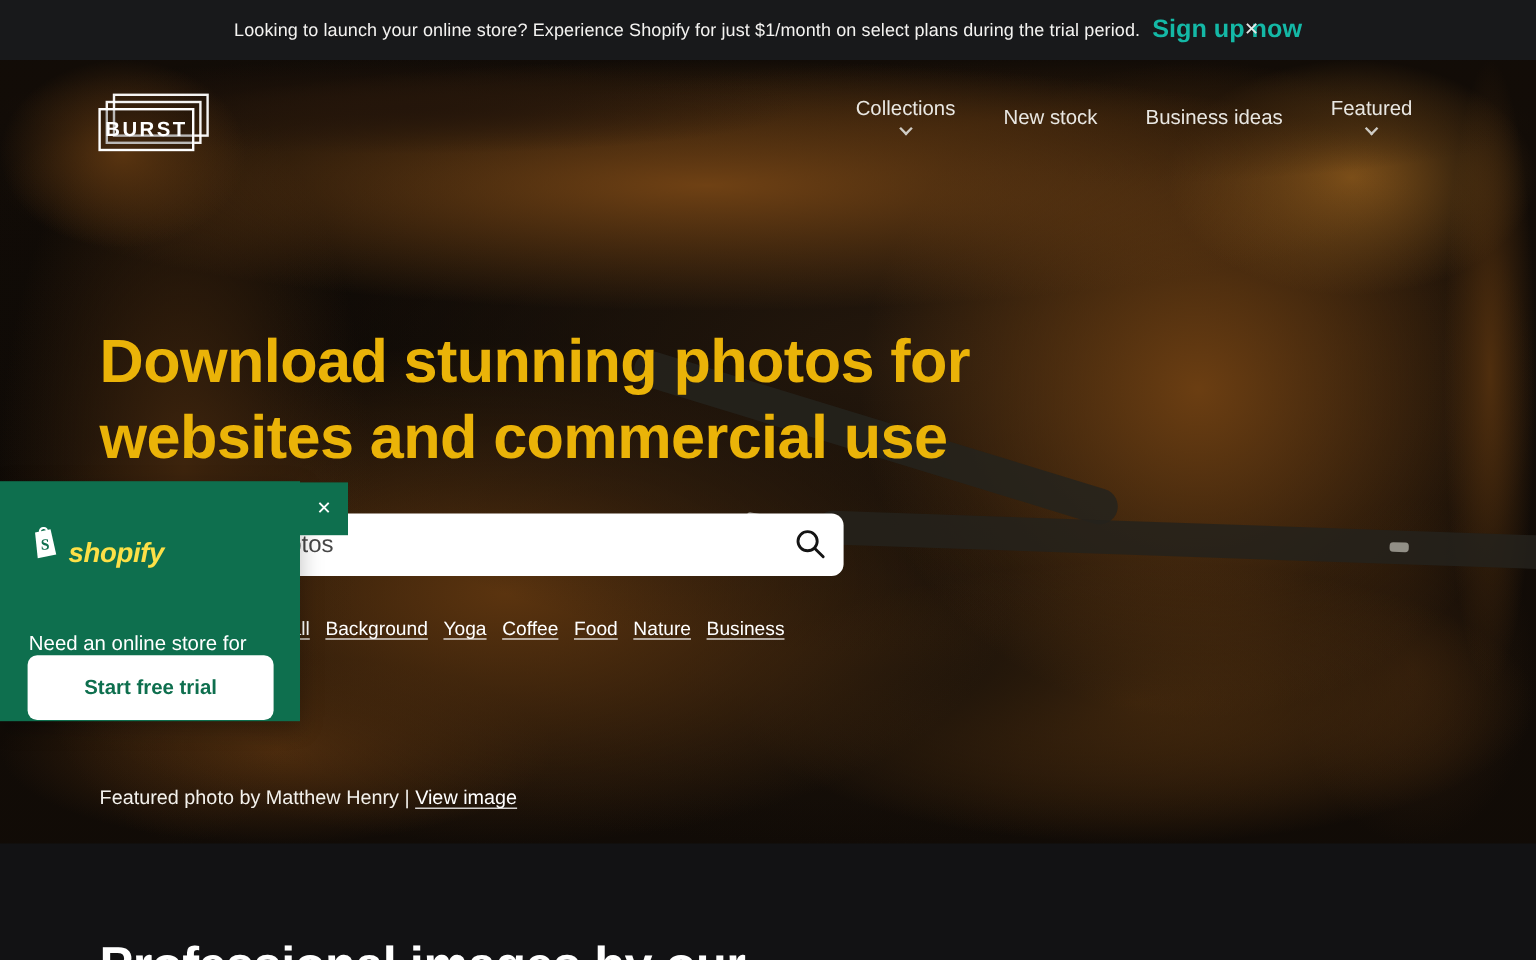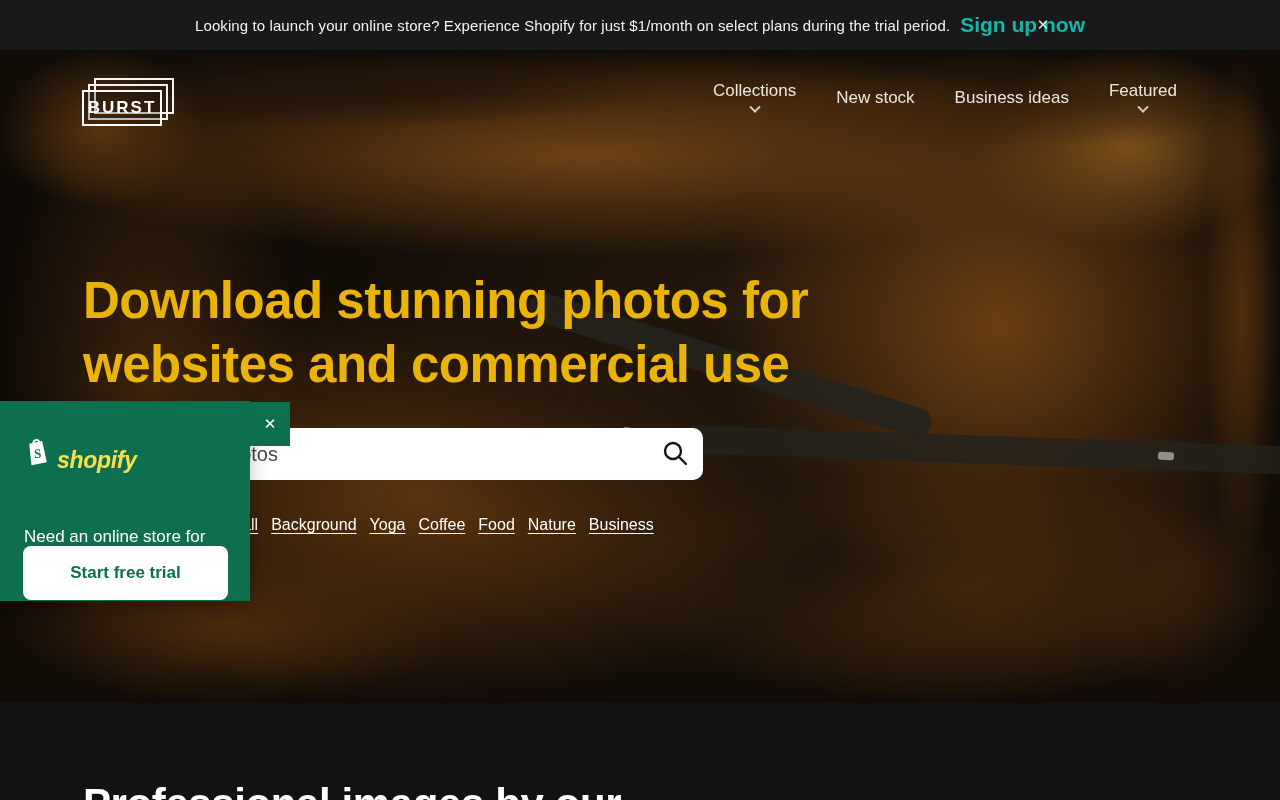--- a/index.html
+++ b/index.html
@@ -167,20 +167,24 @@
     <span class="trending-label">Trending searches:</span>
     <a class="trend-link">Fall</a>
     <a class="trend-link">Background</a>
     <a class="trend-link">Yoga</a>
     <a class="trend-link">Coffee</a>
     <a class="trend-link">Food</a>
     <a class="trend-link">Nature</a>
     <a class="trend-link">Business</a>
   </div>
 
+  <div class="credit">
+    <span>Featured photo by Matthew Henry |</span>
+    <a class="credit-link">View image</a>
+  </div>
 
   <div class="popup">
     <div class="popup-close">✕</div>
     <div class="shopify-logo">
       <svg width="26" height="30" viewBox="0 0 26 30">
         <path d="M5.5 7.5 L18.5 5.2 L22.5 26.5 L7 29 Z" fill="#ffffff" transform="rotate(-2 13 16)"></path>
         <path d="M9.2 7.5 C9 3.6 14.5 2.6 15.2 6.4" fill="none" stroke="#ffffff" stroke-width="1.7"></path>
         <text x="10" y="22" font-size="13" font-weight="bold" fill="#0e6f4e" font-family="Liberation Serif, serif" transform="rotate(-2 13 16)">S</text>
       </svg>
       <span class="shopify-word">shopify</span>

